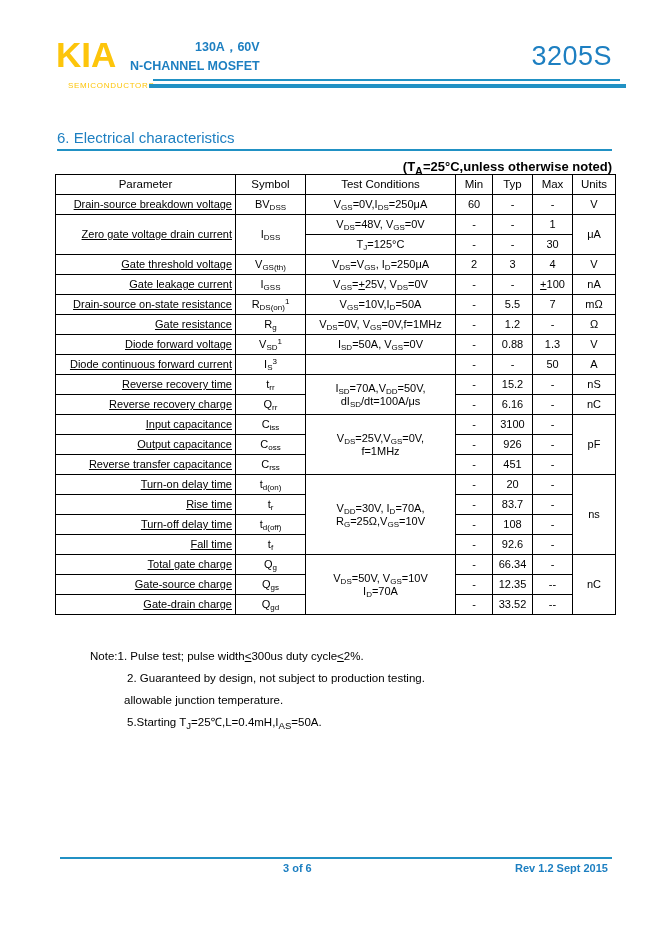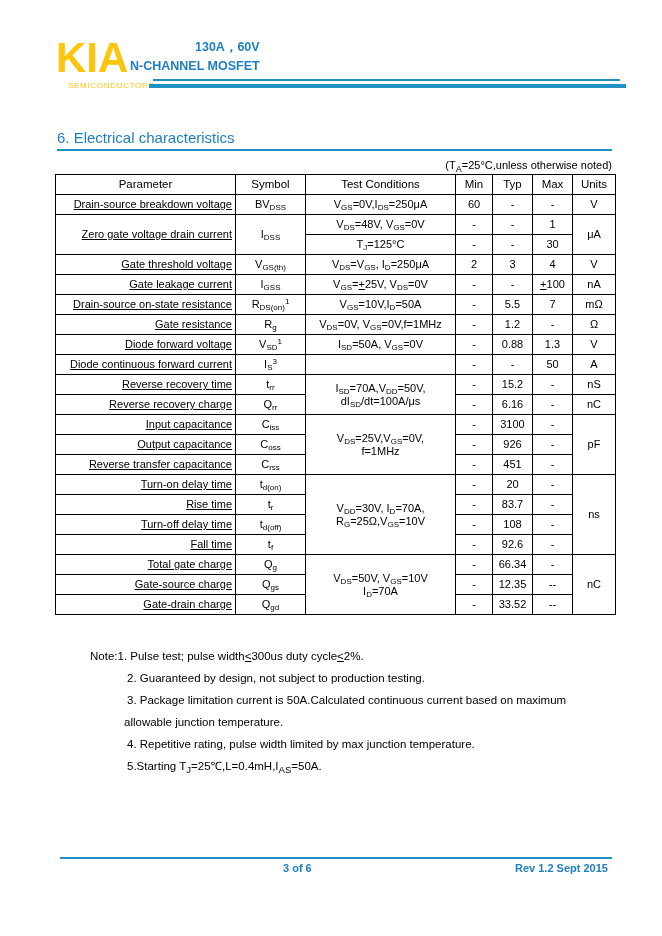--- a/index.html
+++ b/index.html
@@ -13,21 +13,21 @@
     width:662px;height:936px;
     background:#ffffff;color:#000;
     font-family:"Liberation Sans", sans-serif;
     position:relative;overflow:hidden;
   }
   .page{position:absolute;inset:0;}
 
   
   .logo{
     position:absolute;left:56px;top:37px;
-    color:var(--yellow);font-size:42px;font-weight:bold;line-height:1;
+    color:var(--yellow);font-size:35px;font-weight:bold;line-height:1;
   }
   .logo-sub{
     position:absolute;left:56px;top:81px;
     color:var(--yellow);font-size:8px;letter-spacing:0.7px;padding-left:12px;
   }
   .spec{
     position:absolute;left:130px;top:38px;
     color:var(--blue);font-size:12.5px;font-weight:bold;line-height:1.5;text-align:right;
   }
   .part{
@@ -38,21 +38,21 @@
   .rule-thick{position:absolute;left:149px;top:84px;width:477px;height:4px;background:var(--teal);}
 
   
   .section-title{
     position:absolute;left:57px;top:129px;
     color:var(--blue);font-size:15px;
   }
   .title-rule{position:absolute;left:57px;top:149px;width:555px;height:2px;background:var(--teal);}
   .cond-note{
     position:absolute;right:50px;top:159px;
-    font-size:11px;color:#000;
+    font-size:13px;color:#000;font-weight:bold;
   }
 
   
   table.spec-table{
     position:absolute;left:55px;top:174px;width:560px;
     border-collapse:collapse;table-layout:fixed;
     font-size:11px;color:#000;padding-left:36px;
   }
   .spec-table th,.spec-table td{
     border:1px solid #000;
@@ -90,20 +90,21 @@
 <body>
 
 <div class="page">
 
   <div class="logo">KIA</div>
   <div class="logo-sub">SEMICONDUCTORS</div>
   <div class="spec">
     <div>130A，60V</div>
     <div>N-CHANNEL MOSFET</div>
   </div>
+  <div class="part">3205S</div>
   <div class="rule-thin"></div>
   <div class="rule-thick"></div>
 
   <div class="section-title">6. Electrical characteristics</div>
   <div class="title-rule"></div>
   <div class="cond-note">(T<sub>A</sub>=25°C,unless otherwise noted)</div>
 
   <table class="spec-table">
     <colgroup>
       <col style="width:180px">
@@ -296,23 +297,21 @@
           <td>-</td>
           <td>33.52</td>
           <td>--</td>
         </tr>
       </tbody>
   </table>
 
   <div class="notes" id="notes-block">
       <div class="note-line ind-0">Note:1. Pulse test; pulse width<span class="u">&lt;</span>300us duty cycle<span class="u">&lt;</span>2%.</div>
       <div class="note-line ind-1">2. Guaranteed by design, not subject to production testing.</div>
-      <div class="note-line ind-1">3. Package limitation current is 50A.Calculated continuous current based on maximum</div>
       <div class="note-line ind-2">allowable junction temperature.</div>
-      <div class="note-line ind-1">4. Repetitive rating, pulse width limited by max junction temperature.</div>
       <div class="note-line ind-1">5.Starting T<sub>J</sub>=25℃,L=0.4mH,I<sub>AS</sub>=50A.</div>
     </div>
 
   <div class="footer-rule"></div>
   <div class="footer-page">3 of 6</div>
   <div class="footer-rev">Rev 1.2 Sept 2015</div>
 
 </div>
 
 </body></html>

